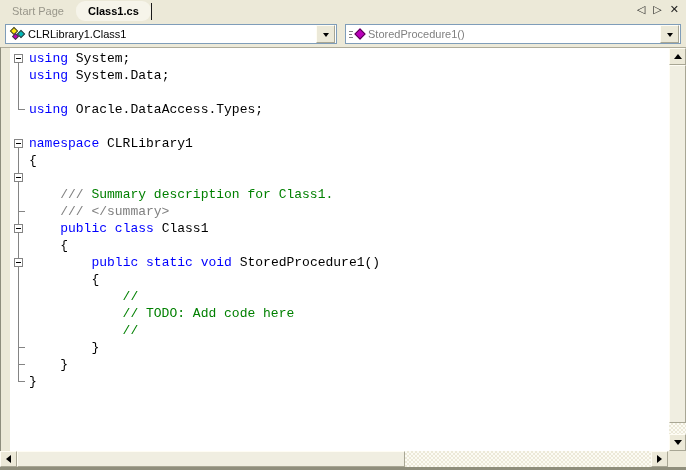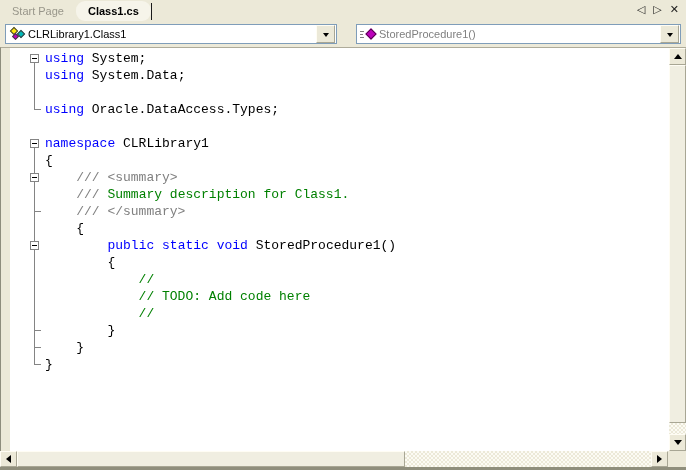--- a/index.html
+++ b/index.html
@@ -11,21 +11,21 @@
   
   #tabbar{height:21px;display:flex;align-items:flex-end;position:relative;background:#ece9d8;}
   .tab{font-size:11px;padding:4px 12px 4px;cursor:default;}
   .tab.inactive{color:#98968a;}
   .tab.active{font-weight:bold;color:#000;background:#f6f4ea;border-radius:9px;}
   .tab-sep{width:1px;height:17px;background:#1a1a1a;margin-bottom:1px;}
   #navbtns{position:absolute;right:7px;top:3px;display:flex;gap:8px;align-items:center;
     font-family:"DejaVu Sans",sans-serif;font-size:11px;color:#1a1a1a;}
   #navbtns span{cursor:default;line-height:14px;}
   
-  #toolbar{height:26px;display:flex;align-items:center;padding:0 5px;gap:19px;background:#ece9d8;}
+  #toolbar{height:26px;display:flex;align-items:center;padding:0 5px;gap:8px;background:#ece9d8;}
   .combo{height:20px;background:#fff;border:1px solid var(--comboborder,#7f9db9);
     display:flex;align-items:center;box-sizing:border-box;padding-left:3px;font-size:11px;}
   .combo-left{width:332px;color:#000;}
   .combo-right{flex:1;color:#808080;}
   .combo .val{white-space:nowrap;overflow:hidden;margin-left:3px;}
   .dd-btn{margin-left:auto;width:17px;height:16px;background:#ece9d8;
     border:1px solid;border-color:#fffdf4 #a8a694 #a8a694 #fffdf4;
     display:flex;align-items:center;justify-content:center;margin-right:1px;flex:none;}
   .dtri{width:0;height:0;border:3px solid transparent;border-top:4px solid #000;margin-top:4px;}
   
@@ -34,21 +34,21 @@
   .dia.y{left:2px;top:1px;width:6px;height:6px;background:#ffe60a;}
   .dia.c{left:9px;top:4px;width:6px;height:6px;background:#00b9b9;}
   .dia.m{left:4px;top:7px;width:5px;height:5px;background:#c400c4;}
   .mdash{position:absolute;left:0;width:4px;height:1px;background:#808080;}
   .dia.meth{left:7px;top:3px;width:8px;height:8px;background:#bb00bb;border-color:#55004f;}
   
   #editor{height:404px;background:#fff;position:relative;
     border-top:1px solid #aeab9a;border-left:1px solid #8e8d7d;box-sizing:border-box;overflow:hidden;}
   #selmargin{position:absolute;left:0;top:0;bottom:0;width:9px;background:#ece9d8;}
   #code-area{position:absolute;left:9px;top:2px;right:18px;cursor:text;}
-  .code-line{height:17px;display:flex;align-items:stretch;margin-left:16px;}
+  .code-line{height:17px;display:flex;align-items:stretch;}
   .fold{position:relative;width:19px;flex:none;height:17px;}
   .fold.line::before,.fold.tick::before,.fold.box-mid::before{
     content:"";position:absolute;left:8px;top:0;bottom:0;width:1px;background:var(--foldc,#848484);}
   .fold.box-start::before{content:"";position:absolute;left:8px;top:13px;bottom:0;width:1px;background:var(--foldc,#848484);}
   .fold.end::before{content:"";position:absolute;left:8px;top:0;height:9px;width:1px;background:var(--foldc,#848484);}
   .fold.end::after{content:"";position:absolute;left:8px;top:8px;width:7px;height:1px;background:var(--foldc,#848484);}
   .fold.tick::after{content:"";position:absolute;left:9px;top:8px;width:6px;height:1px;background:var(--foldc,#848484);}
   .fbox{position:absolute;left:4px;top:4px;width:9px;height:9px;border:1px solid var(--foldc,#848484);
     background:#fff;box-sizing:border-box;z-index:1;}
   .fbox::before{content:"";position:absolute;left:1px;top:3px;width:5px;height:1px;background:#000;}
@@ -154,31 +154,36 @@
           <div class="line-text"><span class="c-k">namespace</span><span class="c-t"> CLRLibrary1</span></div>
         </div>
         <div class="code-line">
           <div class="fold line"></div>
           <div class="line-text"><span class="c-t">{</span></div>
         </div>
         <div class="code-line">
           <div class="fold box-mid">
             <span class="fbox"></span>
           </div>
-          <div class="line-text"><span class="c-d">    /// &lt;summary&gt;</span></div>
         </div>
         <div class="code-line">
           <div class="fold line"></div>
           <div class="line-text"><span class="c-d">    /// </span><span class="c-g">Summary description for Class1.</span></div>
         </div>
         <div class="code-line">
           <div class="fold tick"></div>
           <div class="line-text"><span class="c-d">    /// &lt;/summary&gt;</span></div>
         </div>
         <div class="code-line">
+          <div class="fold box-mid">
+            <span class="fbox"></span>
+          </div>
+          <div class="line-text"><span class="c-t">    </span><span class="c-k">public</span><span class="c-t"> </span><span class="c-k">class</span><span class="c-t"> Class1</span></div>
+        </div>
+        <div class="code-line">
           <div class="fold line"></div>
           <div class="line-text"><span class="c-t">    {</span></div>
         </div>
         <div class="code-line">
           <div class="fold box-mid">
             <span class="fbox"></span>
           </div>
           <div class="line-text"><span class="c-t">        </span><span class="c-k">public</span><span class="c-t"> </span><span class="c-k">static</span><span class="c-t"> </span><span class="c-k">void</span><span class="c-t"> StoredProcedure1()</span></div>
         </div>
         <div class="code-line">

